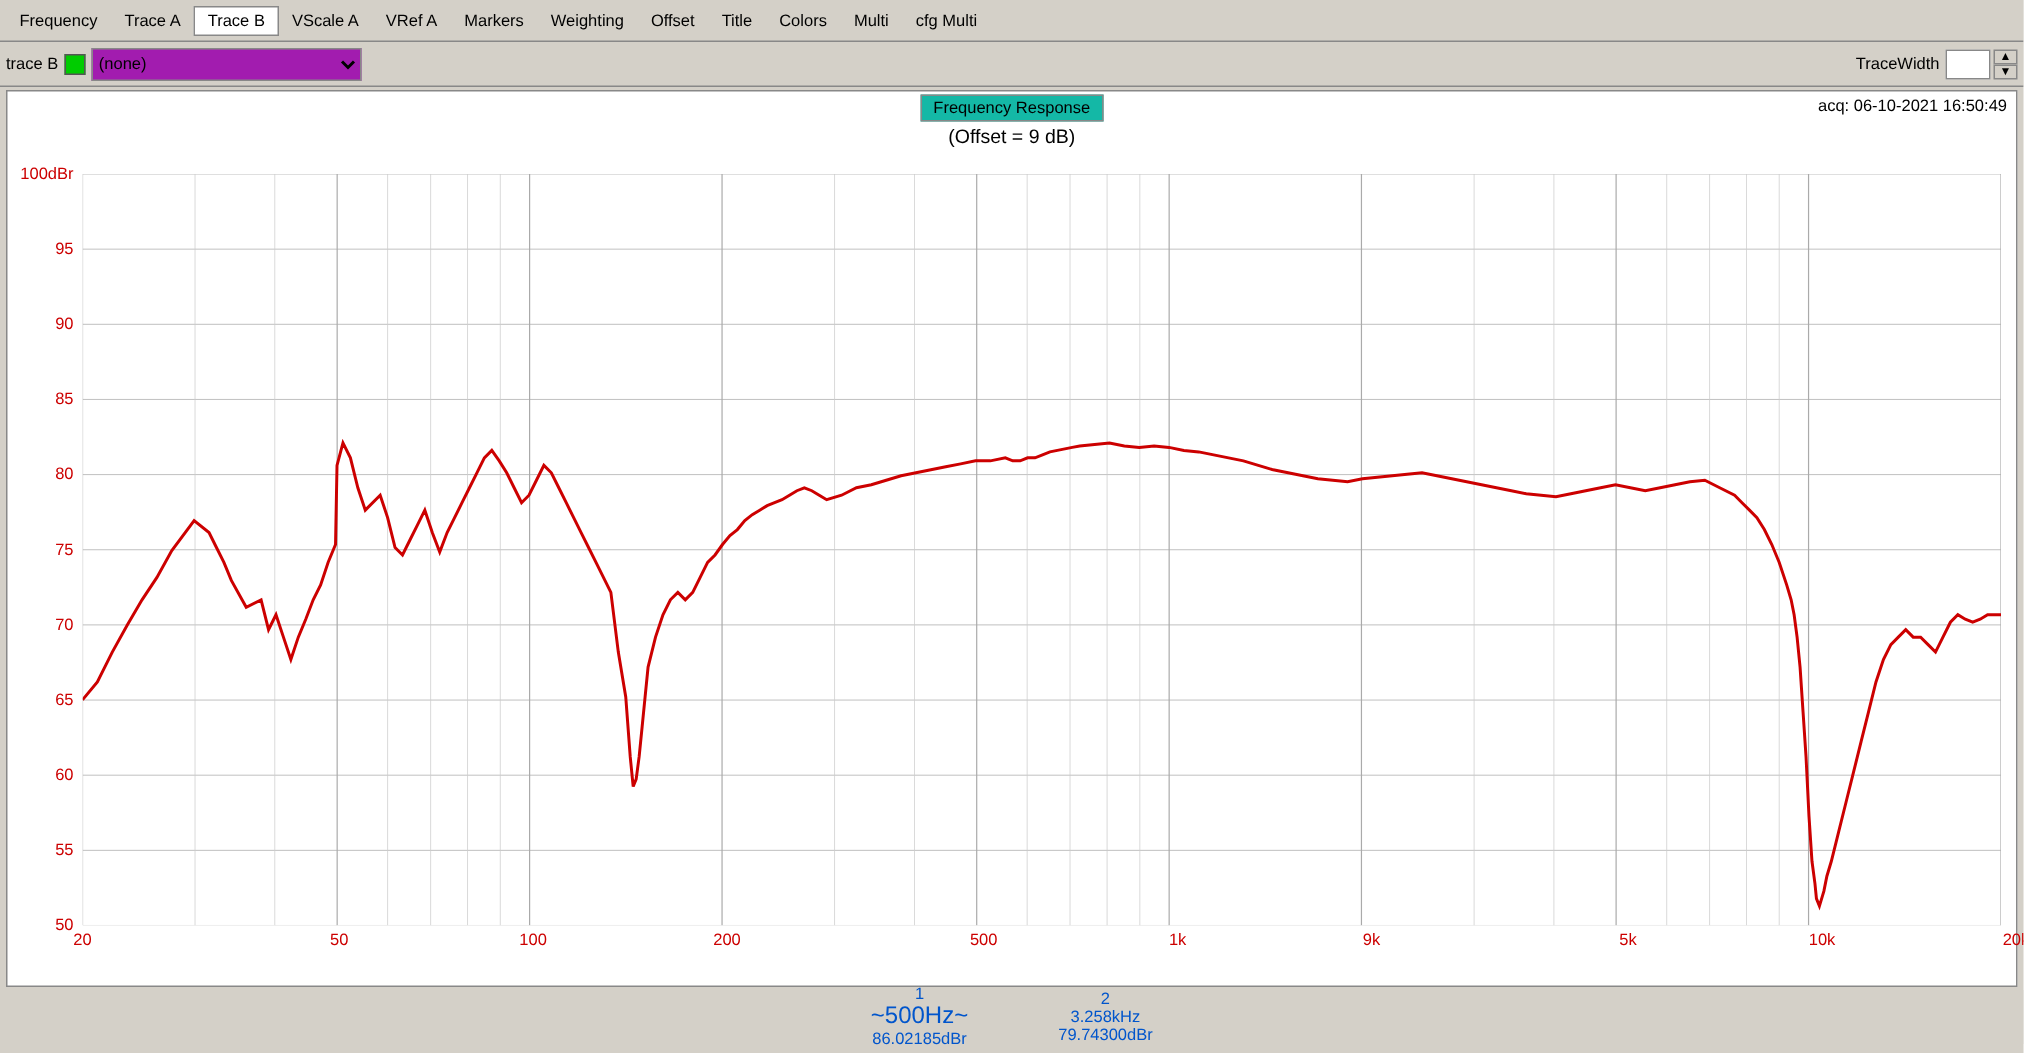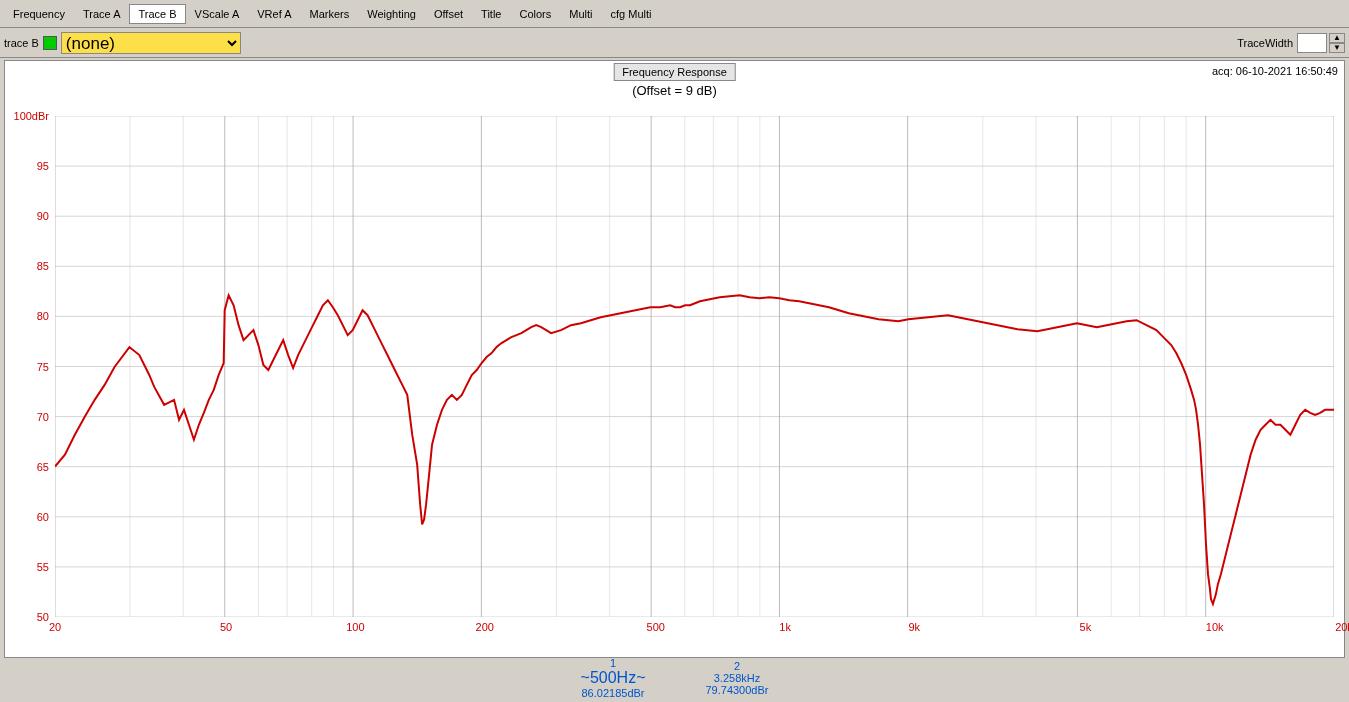--- a/index.html
+++ b/index.html
@@ -40,22 +40,22 @@
       width: 14px;
       height: 14px;
       background: #00cc00;
       border: 1px solid #555;
       margin-right: 4px;
       display: inline-block;
     }
     .trace-dropdown {
       width: 180px;
       height: 22px;
-      font-size: 17px;
-      background: #fde047;
+      font-size: 11px;
+      background: #a21caf;
       border: 1px solid #888;
     }
     .trace-width-label {
       margin-left: auto;
       margin-right: 4px;
       font-size: 11px;
     }
     .spinbox {
       display: flex;
       align-items: center;
@@ -91,21 +91,21 @@
       background: white;
       margin: 2px 4px;
       border: 1px solid #888;
       height: 598px;
     }
     .chart-title-bar {
       position: absolute;
       top: 2px;
       left: 50%;
       transform: translateX(-50%);
-      background: #e5e5e5;
+      background: #14b8a6;
       border: 1px solid #888;
       padding: 2px 8px;
       font-size: 11px;
       z-index: 10;
       white-space: nowrap;
     }
     .chart-offset-label {
       position: absolute;
       top: 22px;
       left: 50%;

